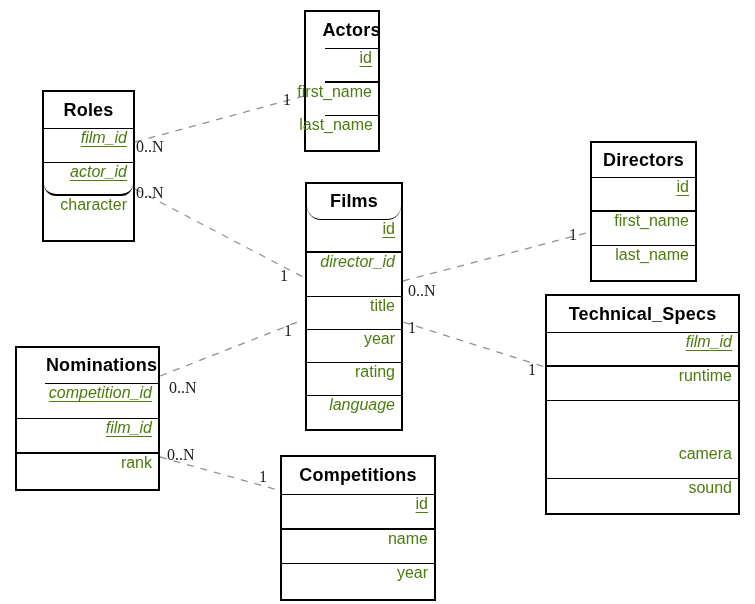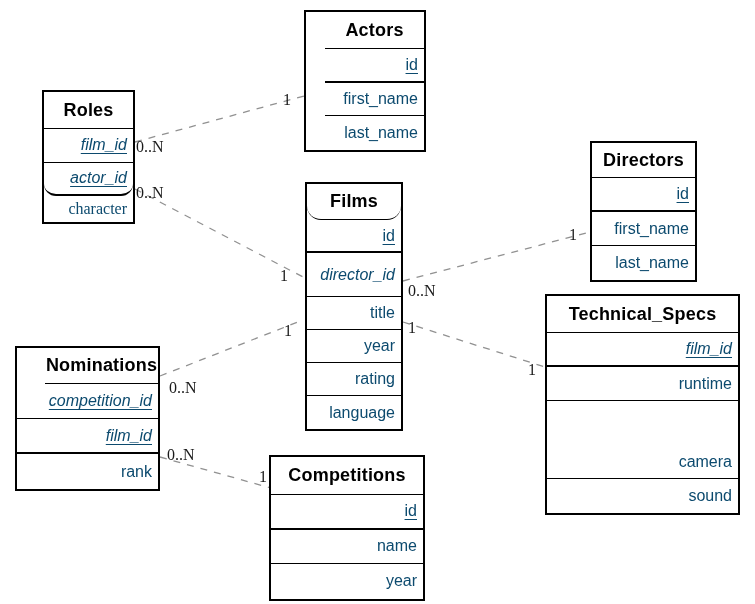--- a/index.html
+++ b/index.html
@@ -28,24 +28,24 @@
     justify-content: center;
     font-weight: bold;
     font-size: 18px;
     color: #000000;
     border-bottom: 1px solid #000000;
     box-sizing: border-box;
     letter-spacing: 0.2px;
   }
   .db-row {
     display: flex;
-    align-items: center;
+    align-items: flex-start;
     justify-content: flex-end;
     font-size: 16px;
-    color: #0c4a6e;
+    color: #4d7c0f;
     padding-right: 6px;
     border-bottom: 1px solid #000000;
     box-sizing: border-box;
     white-space: nowrap;
   }
   .db-row:last-child { border-bottom: none; margin-left: 48px; }
   .db-row.pk-last { border-bottom-width: 2px; }
   .role-pk .field-text,
   .role-pkfk .field-text {
     text-decoration: underline;
@@ -83,62 +83,62 @@
     <div class="card-label" style="left: 136px; top: 185px; color: rgb(26, 26, 26);">0..N</div>
     <div class="card-label" style="left: 280px; top: 268px; color: rgb(26, 26, 26);">1</div>
     <div class="card-label" style="left: 408px; top: 283px; color: rgb(26, 26, 26);">0..N</div>
     <div class="card-label" style="left: 569px; top: 227px; color: rgb(26, 26, 26);">1</div>
     <div class="card-label" style="left: 169px; top: 380px; color: rgb(26, 26, 26);">0..N</div>
     <div class="card-label" style="left: 284px; top: 323px; color: rgb(26, 26, 26);">1</div>
     <div class="card-label" style="left: 408px; top: 320px; color: rgb(26, 26, 26);">1</div>
     <div class="card-label" style="left: 528px; top: 362px; color: rgb(26, 26, 26);">1</div>
     <div class="card-label" style="left: 167px; top: 447px; color: rgb(26, 26, 26);">0..N</div>
     <div class="card-label" style="left: 259px; top: 469px; color: rgb(26, 26, 26);">1</div>
-    <div class="db-table" style="left: 304px; top: 10px; width: 122px; border-color: rgb(0, 0, 0); background: rgb(255, 255, 255); padding-left: 19px;">
+    <div class="db-table" style="left: 304px; top: 10px; width: 76px; border-color: rgb(0, 0, 0); background: rgb(255, 255, 255); padding-left: 19px;">
       <div class="db-table-header" style="height: 37px;">Actors</div>
       <div class="db-row role-pk pk-last" style="height: 33.5px;">
         <span class="field-text">id</span>
       </div>
       <div class="db-row role-plain" style="height: 33.5px;">
         <span class="field-text">first_name</span>
       </div>
       <div class="db-row role-plain" style="height: 33.5px;">
         <span class="field-text">last_name</span>
       </div>
     </div>
     <div class="db-table" style="left: 42px; top: 90px; width: 93px; border-color: rgb(0, 0, 0); background: rgb(255, 255, 255);">
       <div class="db-table-header" style="height: 37px;">Roles</div>
       <div class="db-row role-pkfk" style="height: 33.5px;">
         <span class="field-text">film_id</span>
       </div>
       <div class="db-row role-pkfk pk-last" style="height: 33.5px; border-radius: 12px;">
         <span class="field-text">actor_id</span>
       </div>
-      <div class="db-row role-plain" style="height: 26px; font-family: Liberation Serif, serif;">
+      <div class="db-row role-plain" style="height: 44px;">
         <span class="field-text">character</span>
       </div>
     </div>
     <div class="db-table" style="left: 305px; top: 182px; width: 98px; border-color: rgb(0, 0, 0); background: rgb(255, 255, 255);">
       <div class="db-table-header" style="height: 36px; border-radius: 14px;">Films</div>
       <div class="db-row role-pk pk-last" style="height: 33px;">
         <span class="field-text">id</span>
       </div>
       <div class="db-row role-fk" style="height: 44px;">
         <span class="field-text">director_id</span>
       </div>
       <div class="db-row role-plain" style="height: 33px;">
         <span class="field-text">title</span>
       </div>
       <div class="db-row role-plain" style="height: 33px;">
         <span class="field-text">year</span>
       </div>
       <div class="db-row role-plain" style="height: 33px;">
         <span class="field-text">rating</span>
       </div>
-      <div class="db-row role-plain" style="height: 33px;">
+      <div class="db-row role-plain" style="height: 33px; font-style: italic;">
         <span class="field-text">language</span>
       </div>
     </div>
     <div class="db-table" style="left: 590px; top: 141px; width: 107px; border-color: rgb(0, 0, 0); background: rgb(255, 255, 255);">
       <div class="db-table-header" style="height: 35px;">Directors</div>
       <div class="db-row role-pk pk-last" style="height: 34px;">
         <span class="field-text">id</span>
       </div>
       <div class="db-row role-plain" style="height: 34px;">
         <span class="field-text">first_name</span>
@@ -167,21 +167,21 @@
       <div class="db-row role-plain" style="height: 34px;">
         <span class="field-text">runtime</span>
       </div>
       <div class="db-row role-plain" style="height: 34px; margin-top: 44px;">
         <span class="field-text">camera</span>
       </div>
       <div class="db-row role-plain" style="height: 34px;">
         <span class="field-text">sound</span>
       </div>
     </div>
-    <div class="db-table" style="left: 269px; top: 455px; width: 156px; border-color: rgb(0, 0, 0); background: rgb(255, 255, 255);">
+    <div class="db-table" style="left: 280px; top: 455px; width: 156px; border-color: rgb(0, 0, 0); background: rgb(255, 255, 255);">
       <div class="db-table-header" style="height: 38px;">Competitions</div>
       <div class="db-row role-pk pk-last" style="height: 34.5px;">
         <span class="field-text">id</span>
       </div>
       <div class="db-row role-plain" style="height: 34.5px;">
         <span class="field-text">name</span>
       </div>
       <div class="db-row role-plain" style="height: 34.5px;">
         <span class="field-text">year</span>
       </div>

